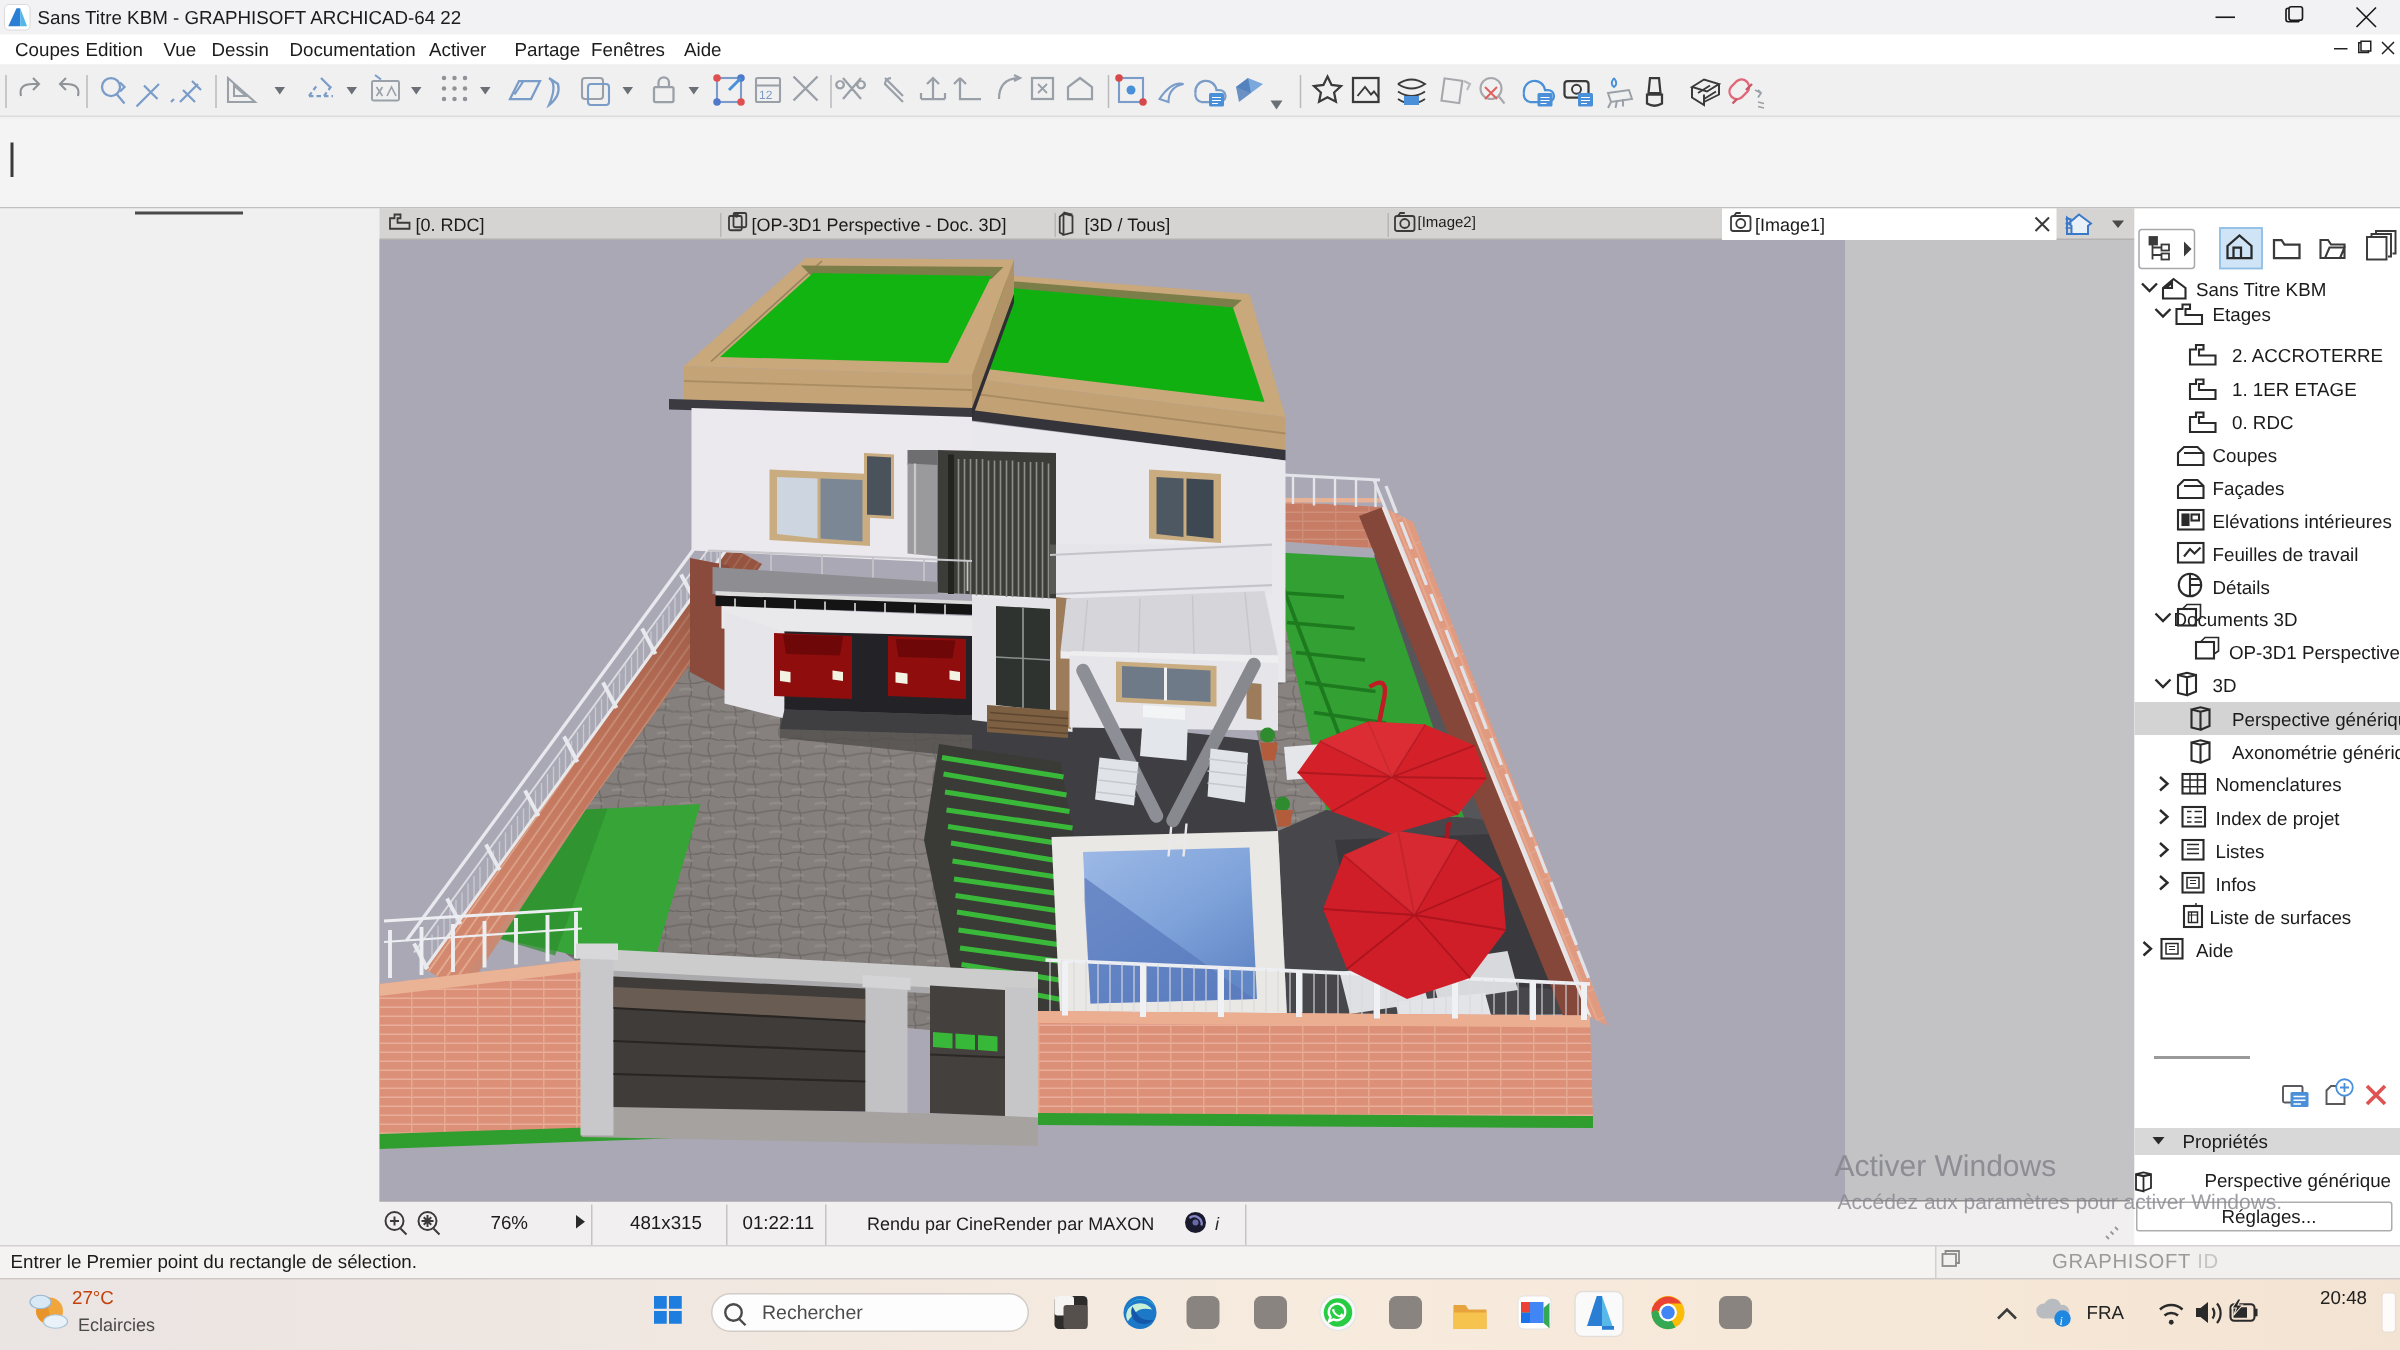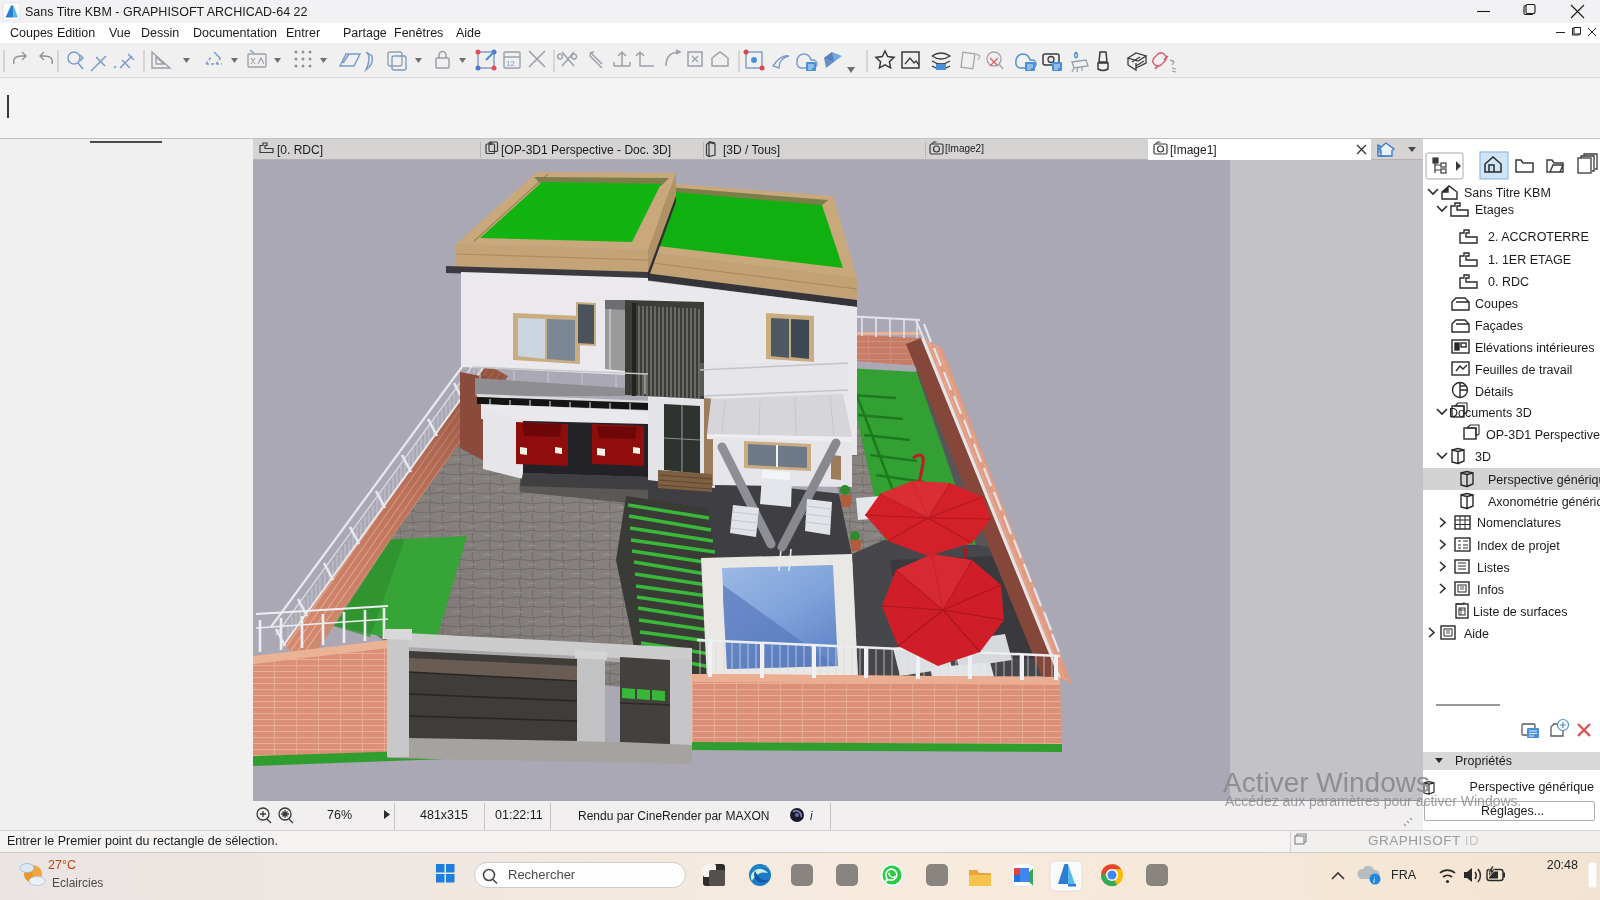--- a/index.html
+++ b/index.html
@@ -14,21 +14,21 @@
 
 <div class="abs" style="left:0;top:0;width:1600px;height:23px;background:#f2f1f3;"></div>
 <div class="txt" style="left:25px;top:5px;font-size:12.5px;">Sans Titre KBM - GRAPHISOFT ARCHICAD-64 22</div>
 
 <div class="abs" style="left:0;top:23px;width:1600px;height:20px;background:#ffffff;"></div>
 <div class="txt" style="left:10px;top:26px;font-size:12.5px;">Coupes</div>
 <div class="txt" style="left:57px;top:26px;font-size:12.5px;">Edition</div>
 <div class="txt" style="left:109px;top:26px;font-size:12.5px;">Vue</div>
 <div class="txt" style="left:141px;top:26px;font-size:12.5px;">Dessin</div>
 <div class="txt" style="left:193px;top:26px;font-size:12.5px;">Documentation</div>
-<div class="txt" style="left:286px;top:26px;font-size:12.5px;">Entrer</div>
+<div class="txt" style="left:286px;top:26px;font-size:12.5px;">Activer</div>
 <div class="txt" style="left:343px;top:26px;font-size:12.5px;">Partage</div>
 <div class="txt" style="left:394px;top:26px;font-size:12.5px;">Fenêtres</div>
 <div class="txt" style="left:456px;top:26px;font-size:12.5px;">Aide</div>
 
 <div class="abs" style="left:0;top:43px;width:1600px;height:35px;background:#f1f0f1;border-bottom:1px solid #dddcdc;box-sizing:border-box;"></div>
 
 <div class="abs" style="left:0;top:79px;width:1600px;height:59px;background:#f5f4f4;"></div>
 <div class="abs" style="left:7px;top:95px;width:2px;height:23px;background:#3a3a3a;"></div>
 <div class="abs" style="left:0;top:138px;width:1600px;height:1px;background:#c2c1c1;"></div>
 
@@ -43,21 +43,21 @@
 <div class="abs" style="left:1148px;top:139px;width:223px;height:21px;background:#ffffff;"></div>
 <div class="txt" style="left:277px;top:143px;font-size:12px;">[0. RDC]</div>
 <div class="txt" style="left:501px;top:143px;font-size:12px;">[OP-3D1 Perspective - Doc. 3D]</div>
 <div class="txt" style="left:723px;top:143px;font-size:12px;">[3D / Tous]</div>
 <div class="txt" style="left:945px;top:143px;font-size:10px;">[Image2]</div>
 <div class="txt" style="left:1170px;top:143px;font-size:12px;">[Image1]</div>
 
 <div class="abs" style="left:253px;top:160px;width:977px;height:640px;background:#a9a8b4;"></div>
 <div class="abs" style="left:1230px;top:160px;width:193px;height:640px;background:#c3c2c5;"></div>
 
-<div class="txt" style="left:1223px;top:767px;font-size:28px;color:rgba(135,135,142,0.9);z-index:20;">Activer Windows</div>
+<div class="txt" style="left:1223px;top:767px;font-size:20px;color:rgba(135,135,142,0.9);z-index:20;">Activer Windows</div>
 <div class="txt" style="left:1225px;top:793px;font-size:14px;color:rgba(132,132,140,0.8);z-index:20;">Accédez aux paramètres pour activer Windows.</div>
 
 <div class="abs" style="left:253px;top:800px;width:1167px;height:30px;background:#f1efef;border-top:1px solid #8f8f8f;box-sizing:border-box;"></div>
 <div class="txt" style="left:327px;top:808px;font-size:12.5px;">76%</div>
 <div class="txt" style="left:420px;top:808px;font-size:12.5px;">481x315</div>
 <div class="txt" style="left:495px;top:808px;font-size:12.5px;">01:22:11</div>
 <div class="txt" style="left:578px;top:809px;font-size:12px;">Rendu par CineRender par MAXON</div>
 <div class="abs" style="left:394px;top:803px;width:1px;height:27px;background:#c5c3c3;"></div>
 <div class="abs" style="left:484px;top:803px;width:1px;height:27px;background:#c5c3c3;"></div>
 <div class="abs" style="left:550px;top:803px;width:1px;height:27px;background:#c5c3c3;"></div>

